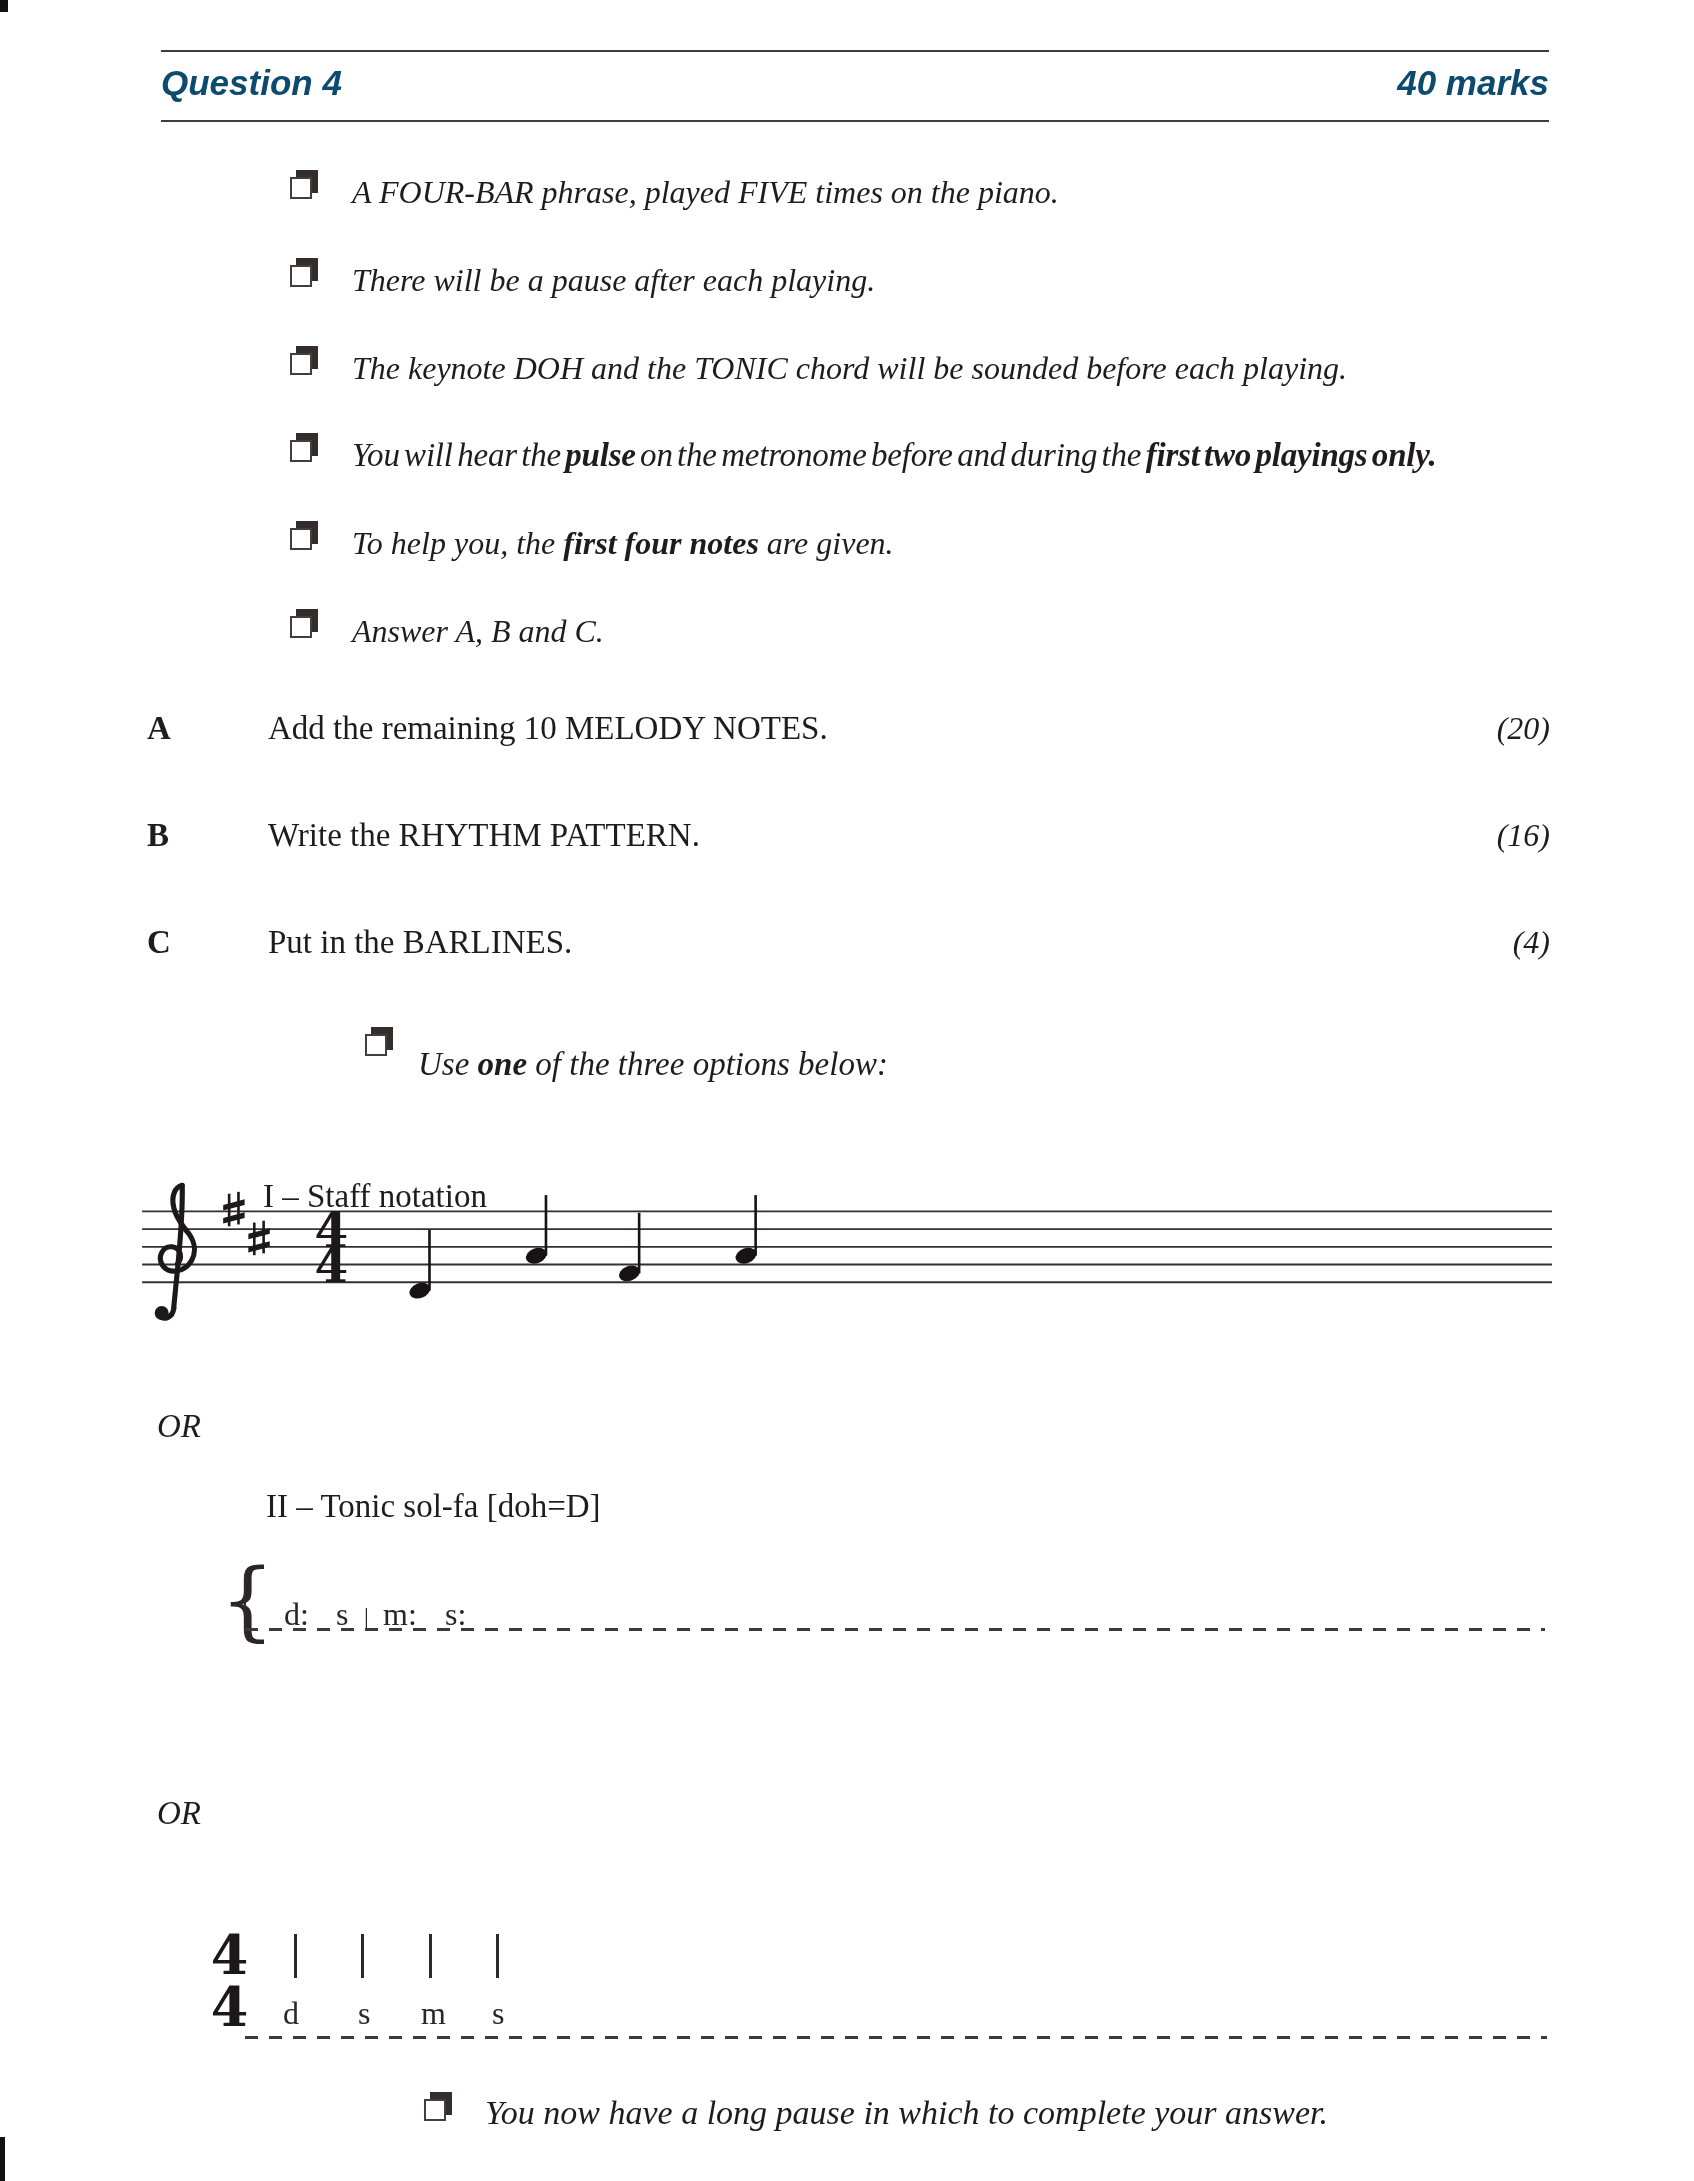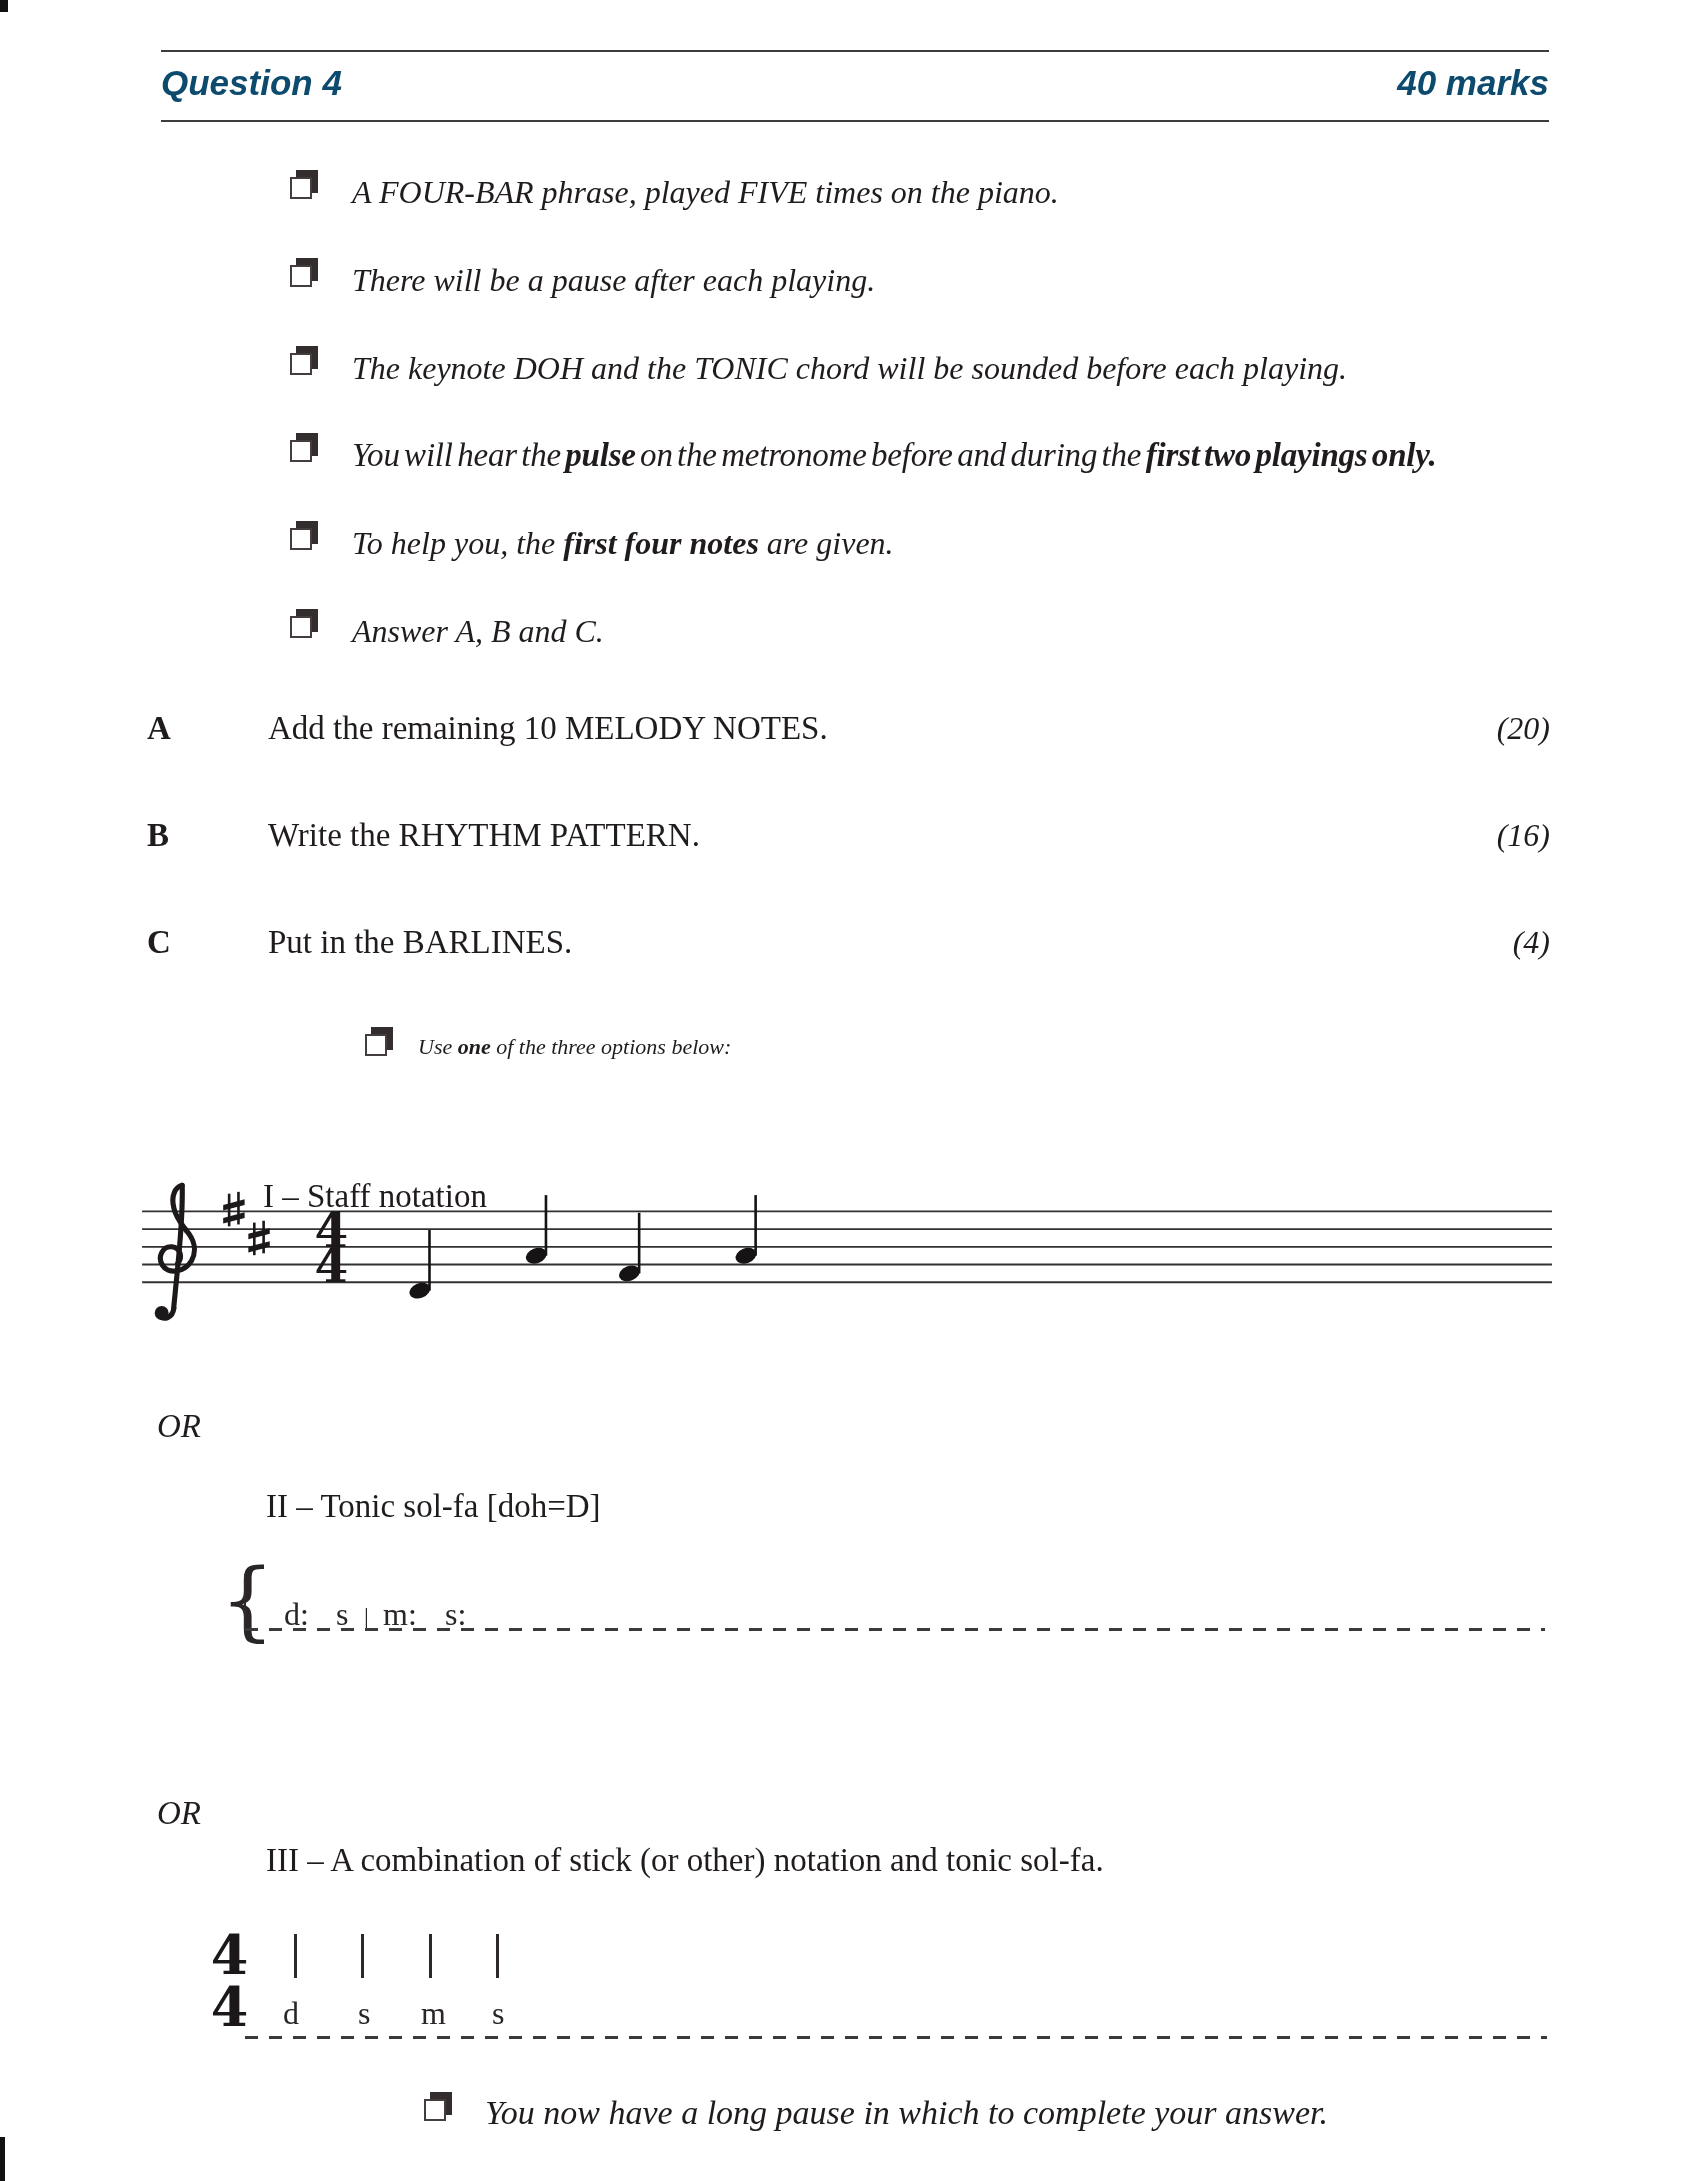--- a/index.html
+++ b/index.html
@@ -24,21 +24,21 @@
   .row{position:absolute;left:0;width:1695px;}
   .instr-text{position:absolute;left:352px;right:131px;top:0;
               font-style:italic;font-size:32px;line-height:39px;}
   .instr-text b{font-weight:bold;margin-top:44px;}
   .tight{font-size:33px;word-spacing:-3.7px;letter-spacing:-0.2px;}
 
   .task-label{position:absolute;left:147px;top:0;font-weight:bold;font-size:33px;}
   .task-text{position:absolute;left:268px;top:0;font-size:33px;}
   .task-marks{position:absolute;right:145px;top:0;font-style:italic;font-size:32px;}
 
-  .opt-intro-text{position:absolute;left:418px;top:4px;font-style:italic;font-size:22px;}
+  .opt-intro-text{position:absolute;left:418px;top:16px;font-style:italic;font-size:33px;}
   .opt-intro-text b{font-weight:bold;}
 
   .sec-head{position:absolute;font-size:33px;}
   .or{position:absolute;left:157px;font-style:italic;font-size:33px;}
 
   .staff-svg{position:absolute;left:140px;top:1176px;}
 
   .brace{position:absolute;left:220px;top:1557px;font-size:86px;line-height:86px;
          font-family:"DejaVu Serif",serif;color:#2a2627;}
   .sysline{position:absolute;background:#2e2a2b;}
@@ -202,21 +202,20 @@
     <span class="solfa" style="left:284px;">d:</span>
     <span class="solfa" style="left:336px;">s</span>
     <span class="solfa-bar" style="left:364px;">|</span>
     <span class="solfa" style="left:383px;">m:</span>
     <span class="solfa" style="left:445px;">s:</span>
     <div class="dash" style="left:245px;top:1628px;width:1300px;"></div>
   </div>
 
   <div class="or" style="top:1795px;">OR</div>
 
-  <div class="sec-head" style="left:266px;top:1842px;">III – A combination of stick (or other) notation and tonic sol-fa.</div>
 
   <div>
     <div class="ts4" style="top:1932px;">4</div>
     <div class="ts4" style="top:1984px;">4</div>
     <div class="stick" style="left:294px;"></div>
     <div class="stick" style="left:361px;"></div>
     <div class="stick" style="left:429px;"></div>
     <div class="stick" style="left:496px;"></div>
     <span class="stick-letter" style="left:283px;">d</span>
     <span class="stick-letter" style="left:358px;">s</span>

